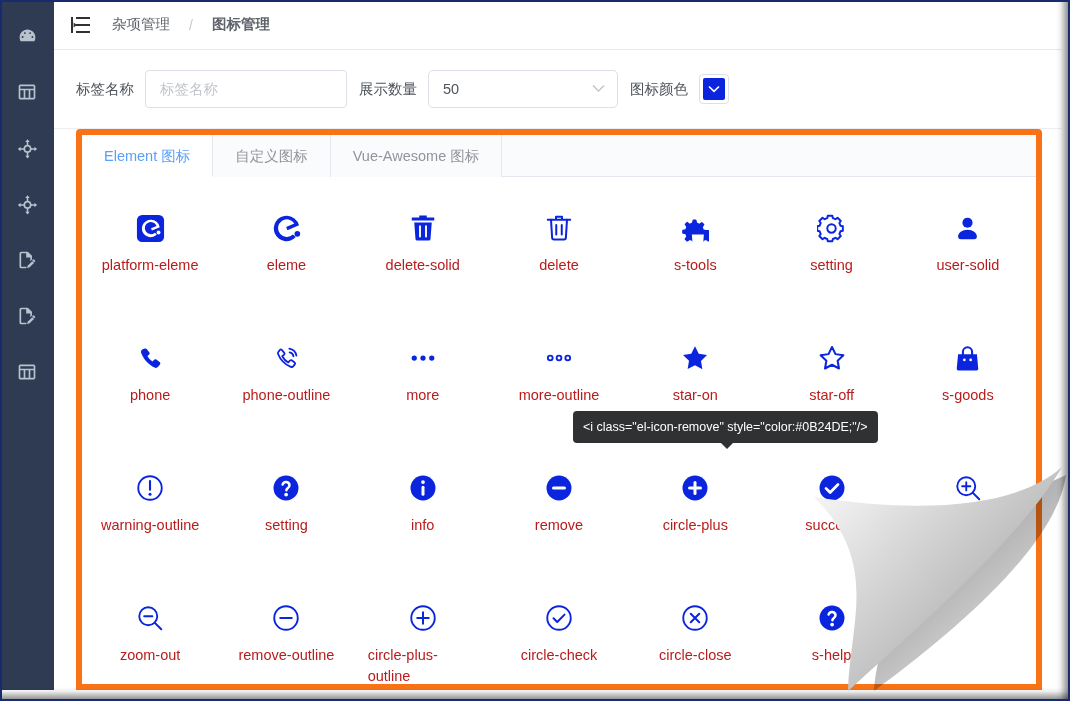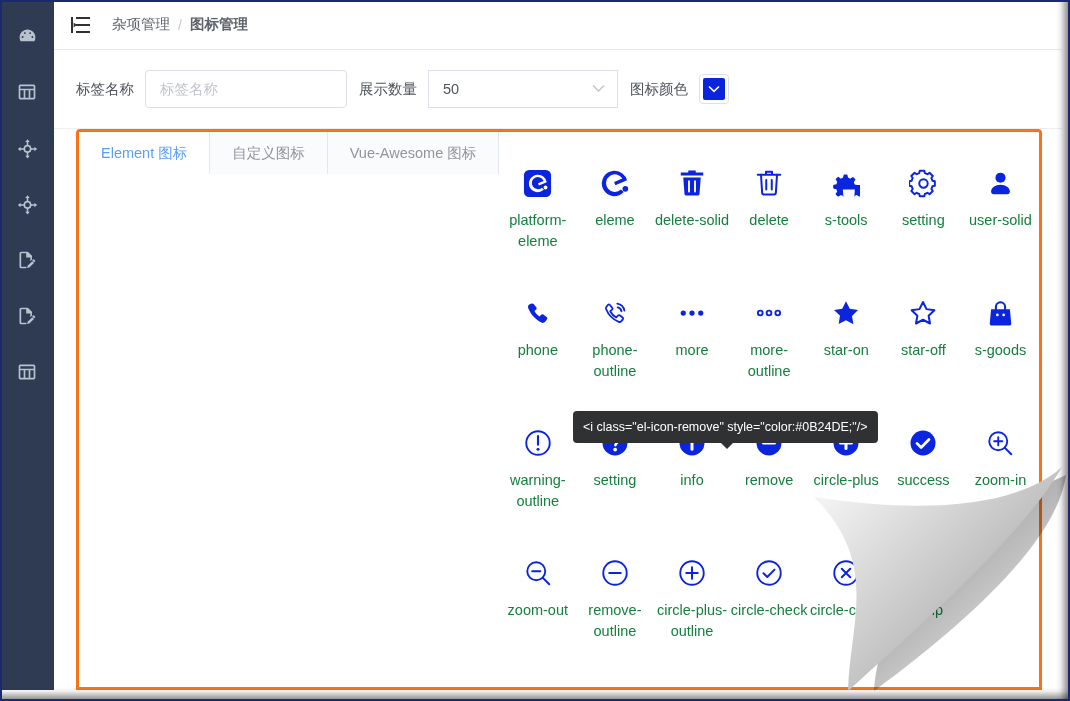--- a/index.html
+++ b/index.html
@@ -69,21 +69,21 @@
     width: 22px; height: 22px;
     display: flex; align-items: center; justify-content: center;
     cursor: pointer;
     margin-right: 20px;
   }
   .breadcrumb {
     font-size: 14.5px;
     color: #5b6068;
     display: flex;
     align-items: center;
-    gap: 8px;
+    gap: 19px;
   }
   .bc-sep { color: #c6c9ce; font-size: 14px; }
   .bc-item { color: #5f646c; }
   .bc-current { color: #5f646c; font-weight: bold; }
 
   
   #filterbar {
     height: 79px;
     flex: 0 0 79px;
     background: #fff;
@@ -114,21 +114,21 @@
     outline: none;
     font-family: "Liberation Sans", sans-serif;
     background: #fff;
   }
   .el-input::placeholder { color: #c0c4cc; }
 
   .el-select {
     width: 190px;
     height: 38px;
     border: 1px solid #dcdfe6;
-    border-radius: 0;
+    border-radius: 5px;
     display: flex;
     align-items: center;
     justify-content: space-between;
     padding: 0 12px 0 14px;
     font-size: 14.5px;
     color: #4e545c;
     cursor: pointer;
     background: #fff;
   }
   .select-caret { color: #c0c4cc; font-size: 12px; line-height: 1; }
@@ -156,26 +156,26 @@
   }
 
   
   #content {
     flex: 1 1 auto;
     padding: 0 20px 0 22px;
     min-height: 0;
     overflow: hidden;
   }
   #card {
-    border: 3px solid #f97316;
+    border: 6px solid #f97316;
     border-radius: 4px 4px 0 0;
     height: 100%;
     background: #fff;
     display: flex;
-    flex-direction: row;
+    flex-direction: column;
     overflow: hidden;
   }
 
   
   #tabs {
     height: 42px;
     flex: 0 0 42px;
     display: flex;
     background: #fafbfc;
     border-bottom: 1px solid #e4e7ed;
@@ -220,22 +220,22 @@
   }
   .cell .ico {
     height: 42px;
     display: flex;
     align-items: center;
     justify-content: center;
     margin-bottom: 6px;
   }
   .cell .nm {
     font-size: 14.5px;
-    color: #15803d;
-    text-align: center;
+    color: #b91c1c;
+    text-align: left;
     line-height: 1.42;
     max-width: 110px;
     word-break: break-word;
   }
 
   
   #tooltip {
     position: absolute;
     left: 573px; top: 411px;
     background: #303133;

